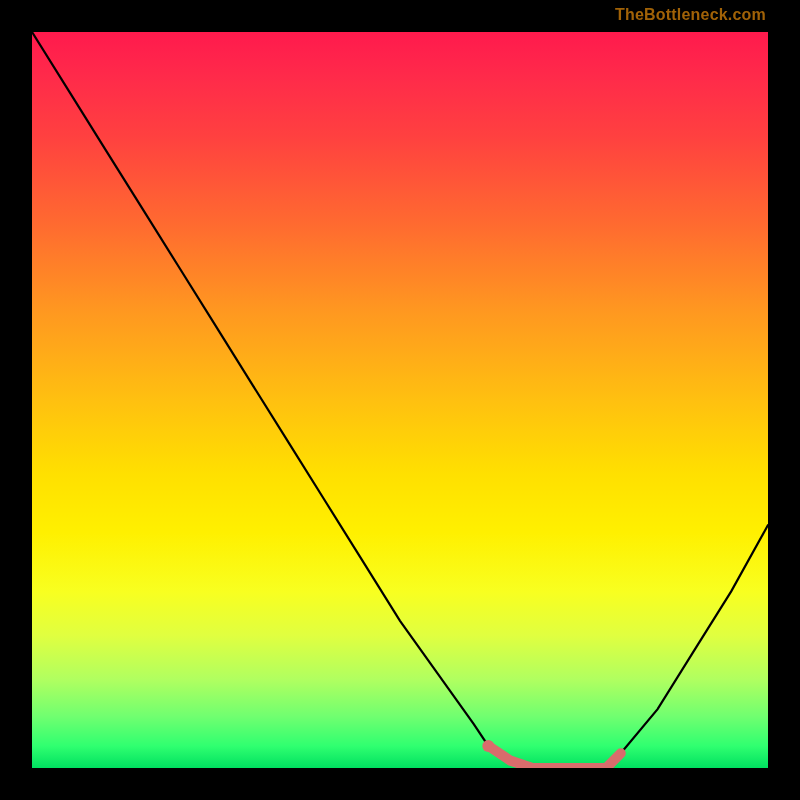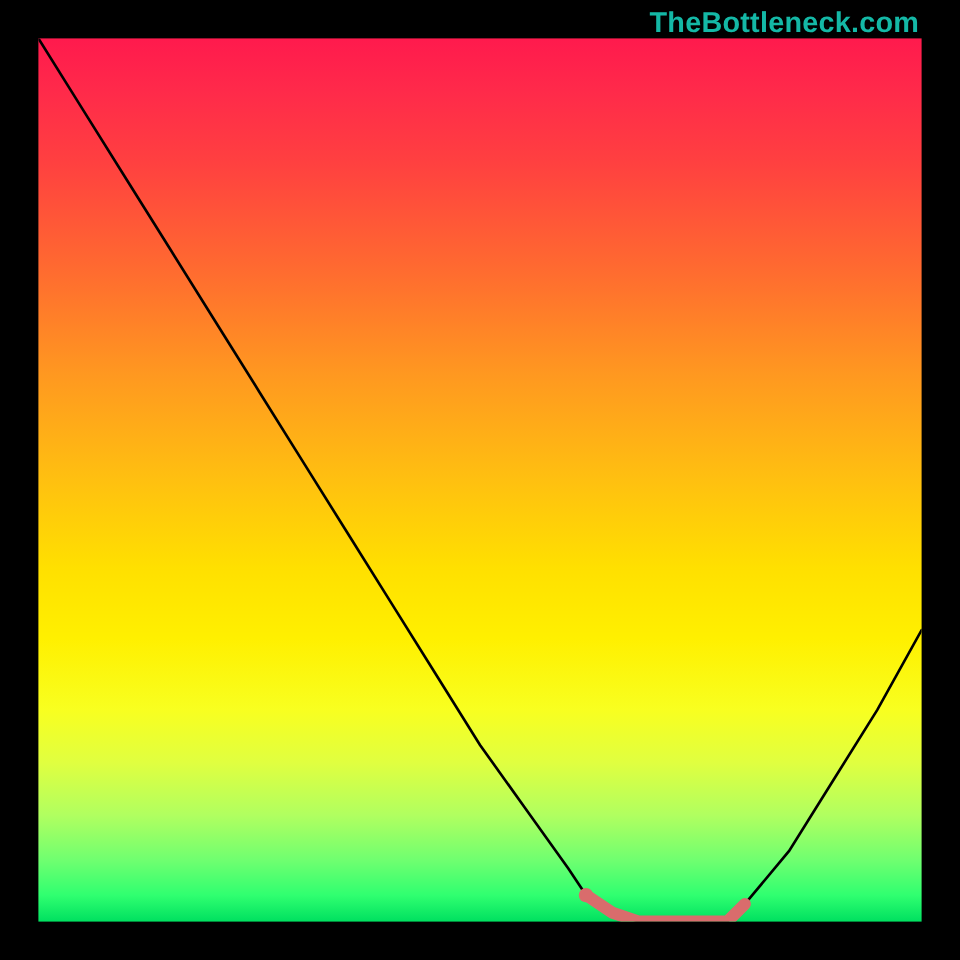--- a/index.html
+++ b/index.html
@@ -37,22 +37,22 @@
       #e0ff40 82%,
       #b0ff60 88%,
       #70ff70 93%,
       #30ff70 97%,
       #00e060 100%);
   }
   .watermark {
     position: absolute;
     top: 6px;
     right: 34px;
-    color: #14b8a6;
-    font-size: 24px;
+    color: #a16207;
+    font-size: 16px;
     font-weight: 600;
     letter-spacing: 0.2px;
     user-select: none;
     text-align: center;
   }
   svg.curve {
     position: absolute;
     left: 0;
     top: 0;
     width: 736px;

